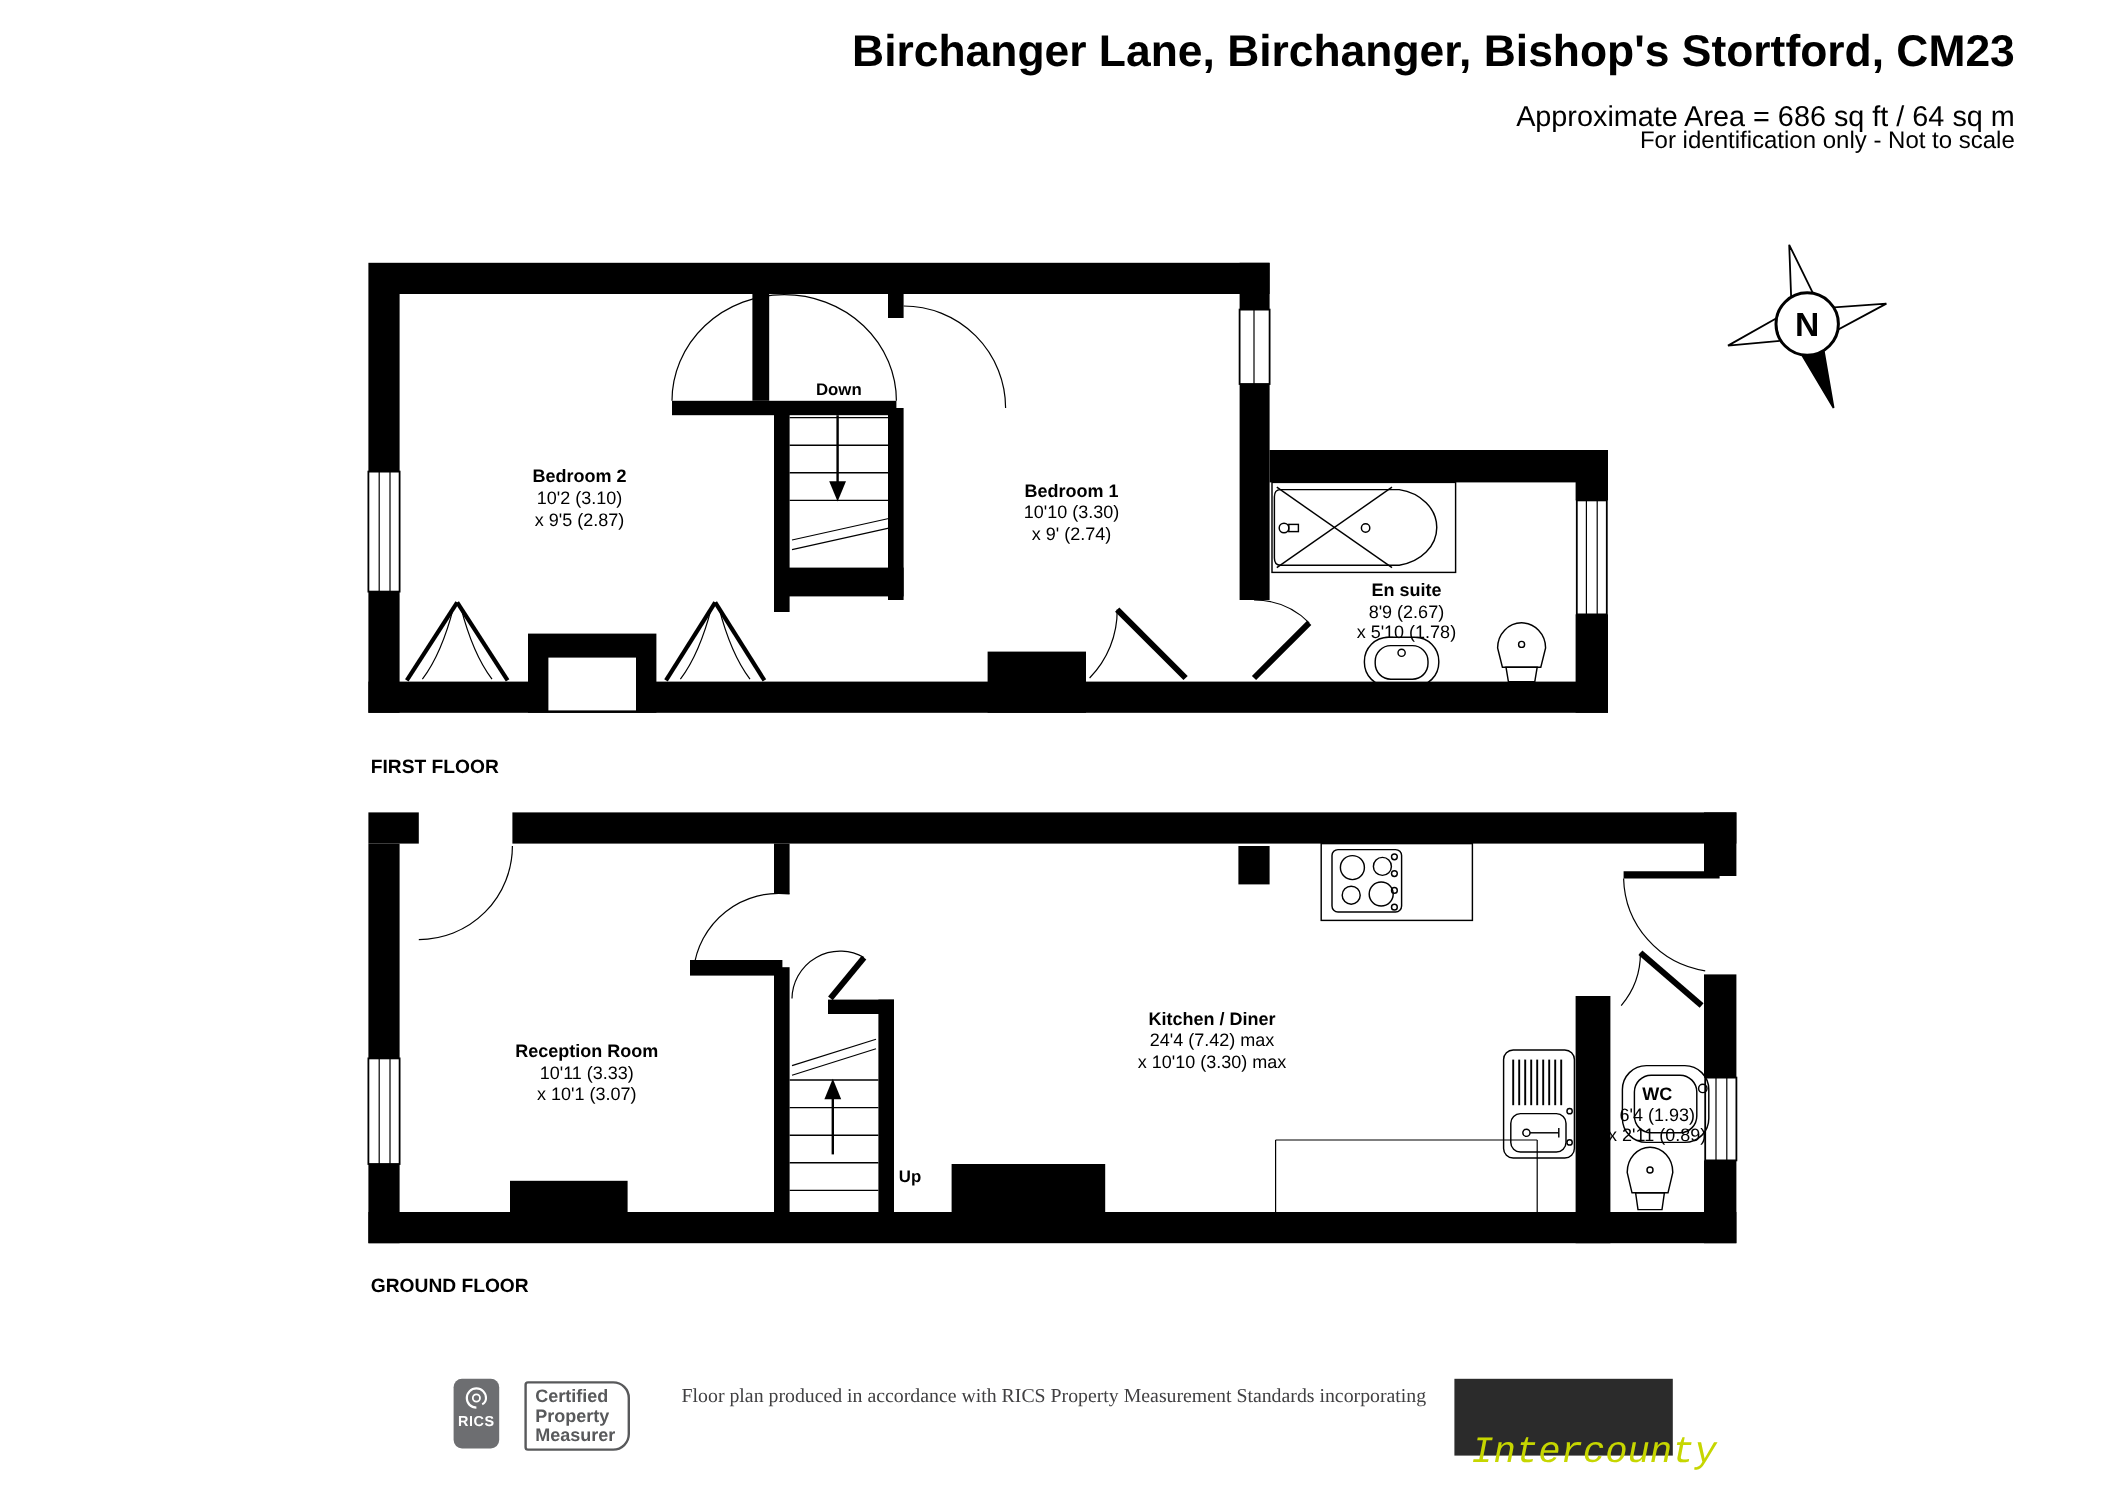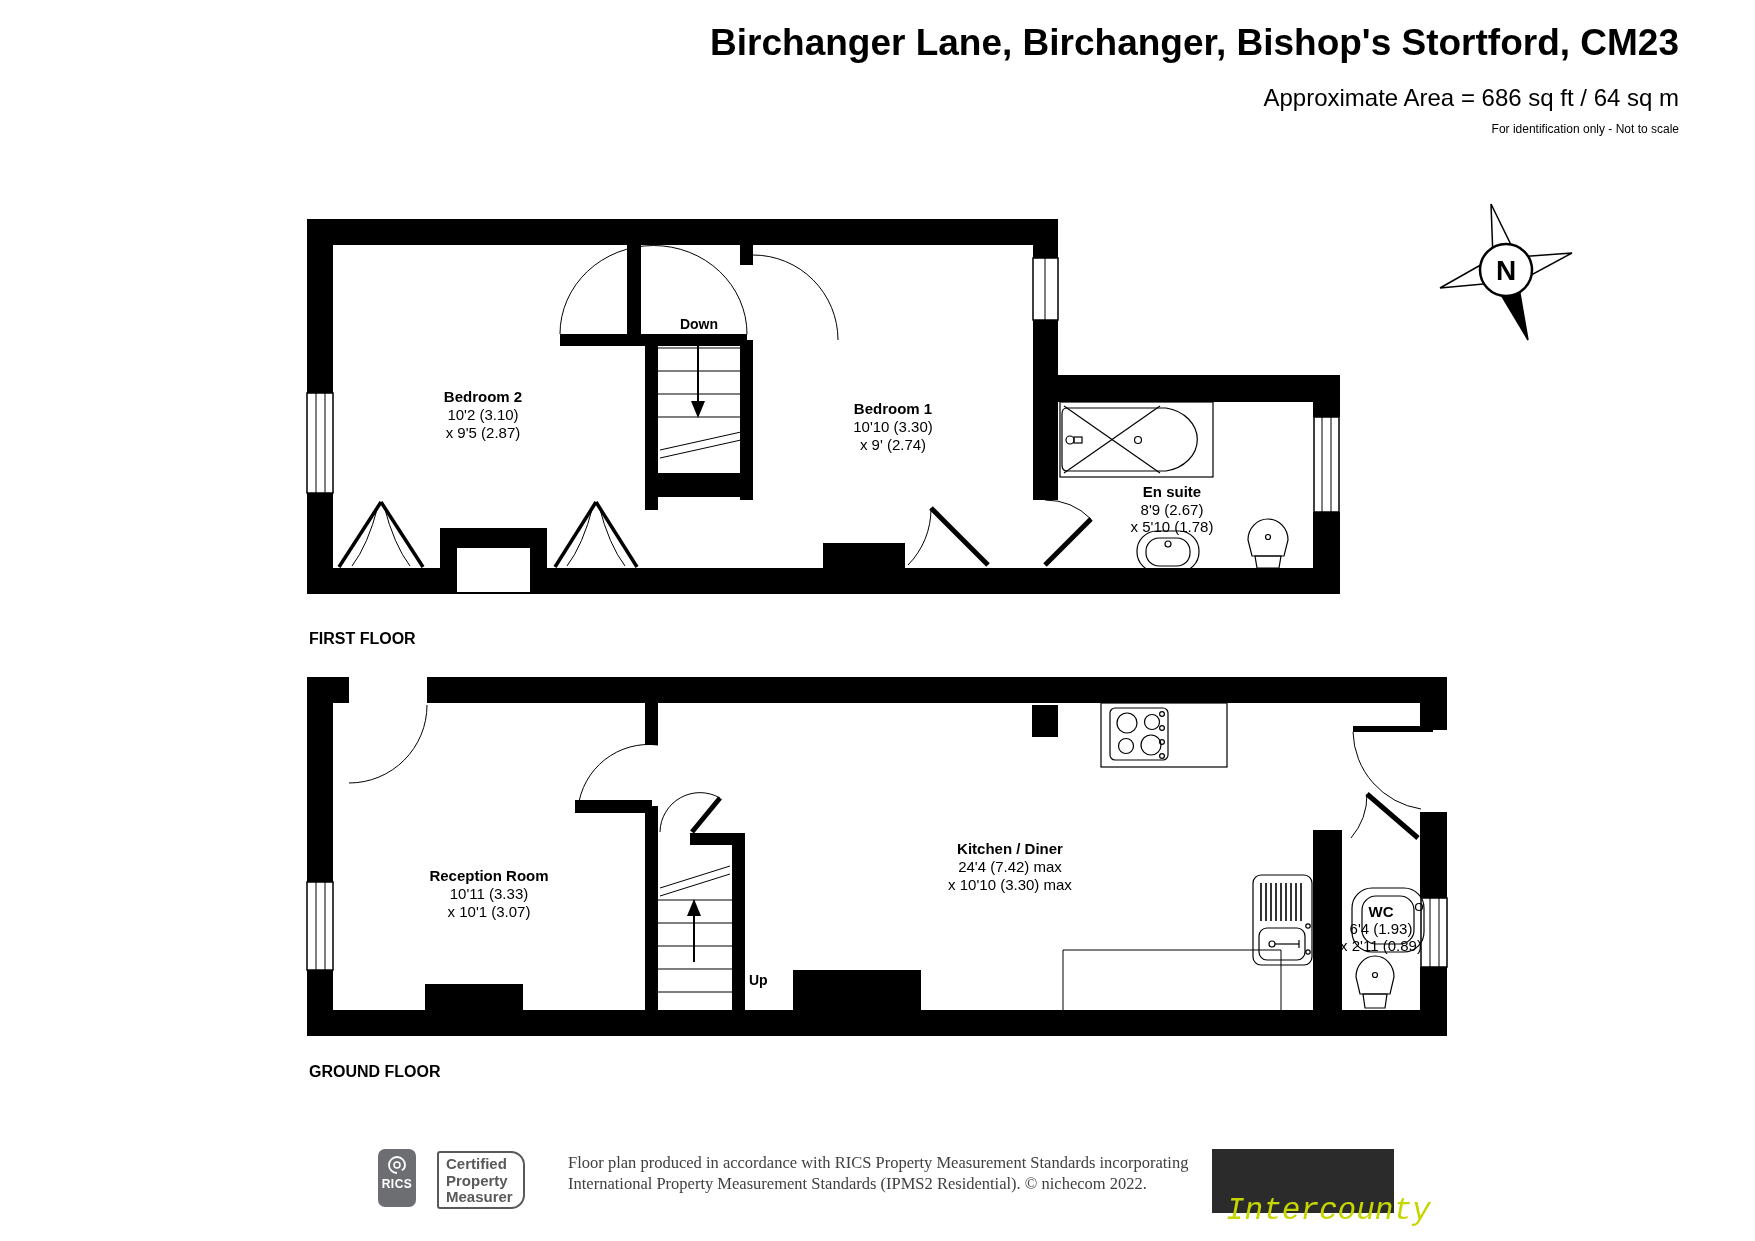--- a/index.html
+++ b/index.html
@@ -2,21 +2,21 @@
 <html><head>
 <meta charset="utf-8">
 <style>
   html,body{margin:0;padding:0;background:#fff;}
   body{font-family:"Liberation Sans", sans-serif;}
   #page{position:relative;width:1755px;height:1241px;background:#fff;overflow:hidden;}
   #plan-svg{position:absolute;left:0;top:0;}
   .hdr{position:absolute;right:76px;text-align:right;color:#000;}
   #title{top:22px;font-size:37px;font-weight:bold;white-space:nowrap;}
   #area{top:84px;font-size:24px;}
-  #note{top:122px;font-size:12px;}
+  #note{top:106px;font-size:20px;}
   .room-name{font-size:15px;font-weight:bold;}
   .room-dim{font-size:15px;}
   .floor-label{font-size:16px;font-weight:bold;}
   .stair-label{font-size:14px;font-weight:bold;}
   .wall{fill:#000;stroke:none;}
   .win{fill:#fff;stroke:#000;stroke-width:1.5;}
   .thin{fill:none;stroke:#000;stroke-width:1.2;}
   .arc{fill:none;stroke:#000;stroke-width:1;}
   .leaf{stroke:#000;stroke-width:5;}
   .leaf6{stroke:#000;stroke-width:6;}
@@ -315,21 +315,20 @@
       </svg>
       <span class="rics-txt">RICS</span>
     </div>
     <div id="cert-box">
       <div>Certified</div>
       <div>Property</div>
       <div>Measurer</div>
     </div>
     <div id="disclaimer" style="color: rgb(65, 64, 66);">
       <div>Floor plan produced in accordance with RICS Property Measurement Standards incorporating</div>
-      <div>International Property Measurement Standards (IPMS2 Residential).   © nichecom 2022.</div>
     </div>
     <div id="ic-box" style="background: rgb(43, 43, 43);">
       <div id="ic-brand" style="color: rgb(198, 214, 0);">Intercounty</div>
       <div id="ic-tag">
         <span>People</span>
         <span class="dot" style="color: rgb(198, 214, 0);"> • </span>
         <span>Moving</span>
         <span class="dot" style="color: rgb(198, 214, 0);"> • </span>
         <span>Property</span>
       </div>

